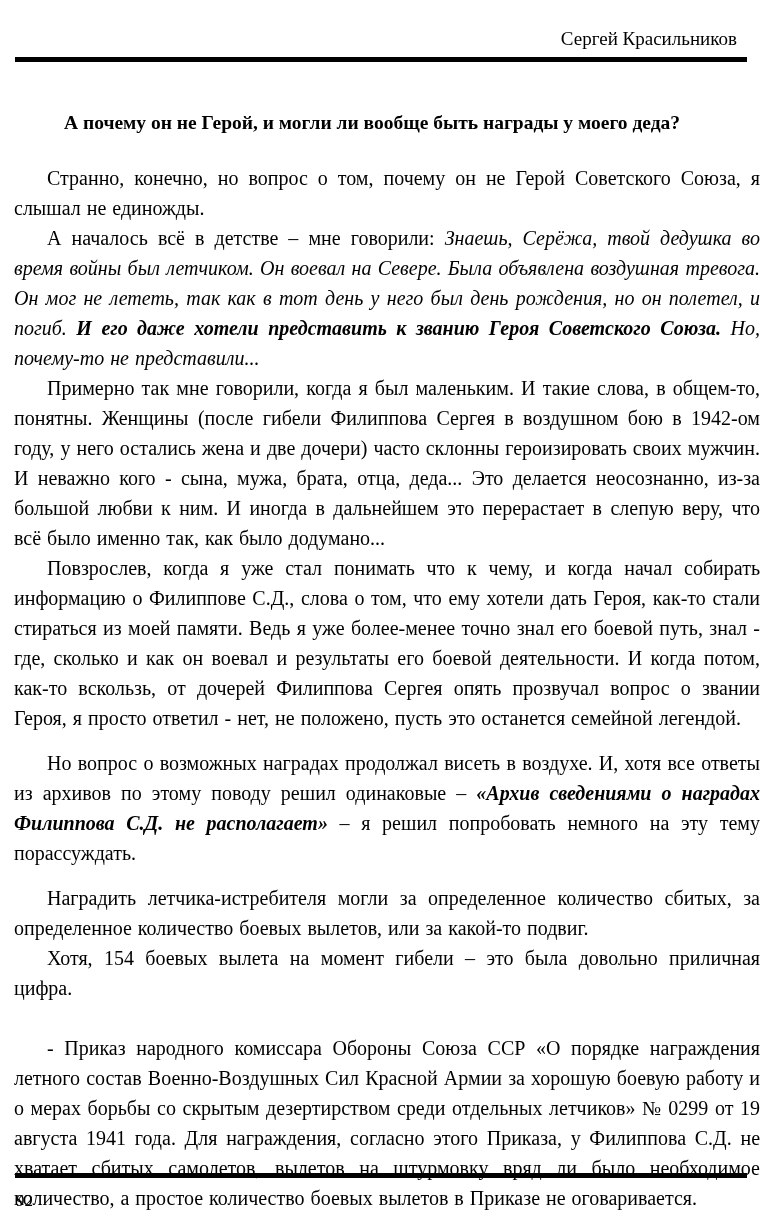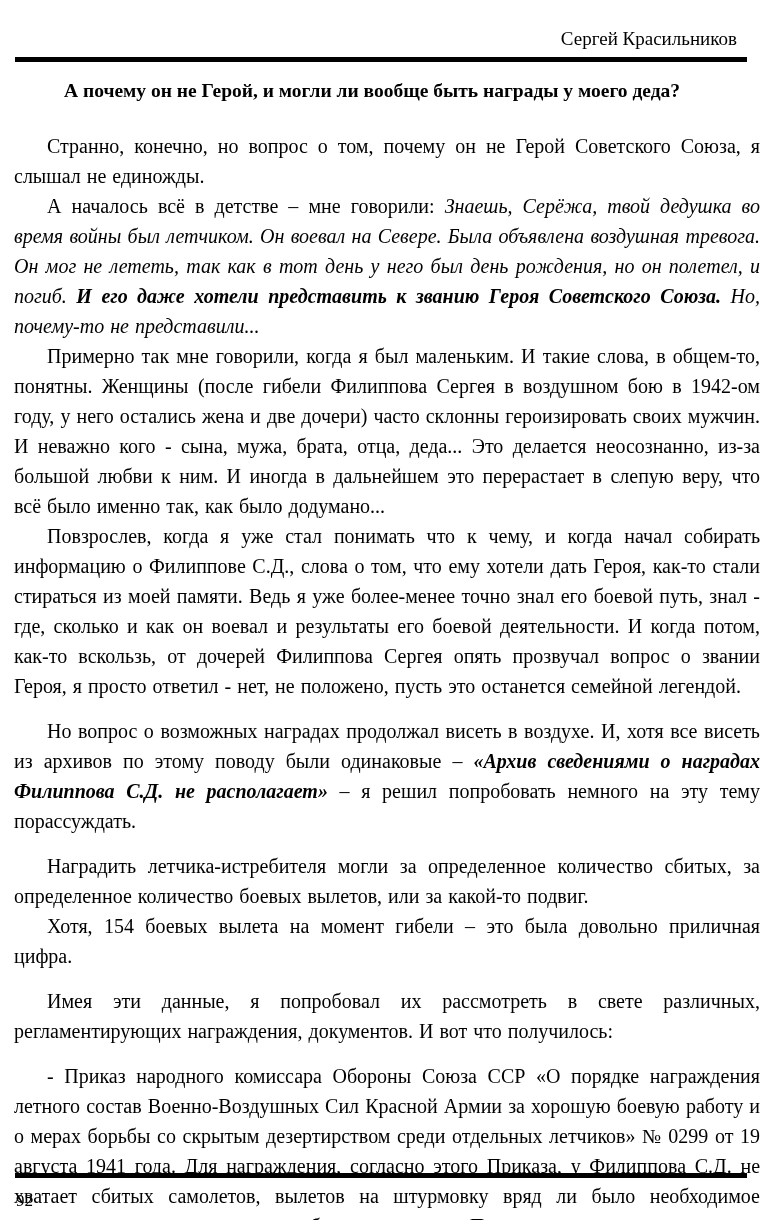--- a/index.html
+++ b/index.html
@@ -30,20 +30,21 @@
   .content {
     position: absolute; top: 62px; left: 14px;
     width: 746px;
   }
   .title {
     font-size: 19.5px; font-weight: bold;
     text-align: center;
     line-height: 28px;
     margin-bottom: 26px;
     padding-right: 30px;
+    margin-top: 32px;
   }
   .para {
     font-size: 20px;
     line-height: 30px;
     text-align: justify;
     text-indent: 33px;
     word-spacing: 1px;
   }
   .spacer { height: 15px; }
   .run-normal { font-style: normal; font-weight: normal; }
@@ -65,26 +66,25 @@
   <div class="rule rule-top"></div>
 
   <div class="content">
     <h1 class="title">А почему он не Герой, и могли ли вообще быть награды у моего деда?</h1>
     <div id="paragraphs">
         <p class="para"><span class="run-normal">Странно, конечно, но вопрос о том, почему он не Герой Советского Союза, я слышал не единожды.</span></p>
         <p class="para"><span class="run-normal">А началось всё в детстве – мне говорили: </span><span class="run-italic">Знаешь, Серёжа, твой дедушка во время войны был летчиком. Он воевал на Севере. Была объявлена воздушная тревога. Он мог не лететь, так как в тот день у него был день рождения, но он полетел, и погиб. </span><span class="run-bold-italic">И его даже хотели представить к званию Героя Советского Союза. </span><span class="run-italic">Но, почему-то не представили...</span></p>
         <p class="para"><span class="run-normal">Примерно так мне говорили, когда я был маленьким. И такие слова, в общем-то, понятны. Женщины (после гибели Филиппова Сергея в воздушном бою в 1942-ом году, у него остались жена и две дочери) часто склонны героизировать своих мужчин. И неважно кого - сына, мужа, брата, отца, деда... Это делается неосознанно, из-за большой любви к ним. И иногда в дальнейшем это перерастает в слепую веру, что всё было именно так, как было додумано...</span></p>
         <p class="para"><span class="run-normal">Повзрослев, когда я уже стал понимать что к чему, и когда начал собирать информацию о Филиппове С.Д., слова о том, что ему хотели дать Героя, как-то стали стираться из моей памяти. Ведь я уже более-менее точно знал его боевой путь, знал - где, сколько и как он воевал и результаты его боевой деятельности. И когда потом, как-то вскользь, от дочерей Филиппова Сергея опять прозвучал вопрос о звании Героя, я просто ответил - нет, не положено, </span><span class="run-bold">пусть это останется семейной легендой.</span></p>
         <div class="spacer"></div>
-        <p class="para"><span class="run-normal">Но вопрос о возможных наградах продолжал висеть в воздухе. И, хотя все висеть из архивов по этому поводу были одинаковые – </span><span class="run-bold-italic">«Архив сведениями о наградах Филиппова С.Д. не располагает»</span><span class="run-normal"> – я решил попробовать немного на эту тему порассуждать.</span></p>
+        <p class="para"><span class="run-normal">Но вопрос о возможных наградах продолжал висеть в воздухе. И, хотя все ответы из архивов по этому поводу решил одинаковые – </span><span class="run-bold-italic">«Архив сведениями о наградах Филиппова С.Д. не располагает»</span><span class="run-normal"> – я решил попробовать немного на эту тему порассуждать.</span></p>
         <div class="spacer"></div>
         <p class="para"><span class="run-normal">Наградить летчика-истребителя могли за определенное количество сбитых, за определенное количество боевых вылетов, или за какой-то подвиг.</span></p>
         <p class="para"><span class="run-normal">Хотя, 154 боевых вылета на момент гибели – это была довольно приличная цифра.</span></p>
         <div class="spacer"></div>
-        <p class="para"><span class="run-normal">Имея эти данные, я попробовал их рассмотреть в свете различных, регламентирующих награждения, документов. И вот что получилось:</span></p>
         <div class="spacer"></div>
         <p class="para"><span class="run-bold">- Приказ народного комиссара Обороны Союза ССР «О порядке награждения летного состав Военно-Воздушных Сил Красной Армии за хорошую боевую работу и о мерах борьбы со скрытым дезертирством среди отдельных летчиков» № 0299 от 19 августа 1941 года. </span><span class="run-normal">Для награждения, согласно этого Приказа, у Филиппова С.Д. не хватает сбитых самолетов, вылетов на штурмовку вряд ли было необходимое количество, а простое количество боевых вылетов в Приказе не оговаривается.</span></p>
       </div>
   </div>
 
   <div class="rule rule-bottom"></div>
 
   <div class="page-number">92</div>
 
 </div>

